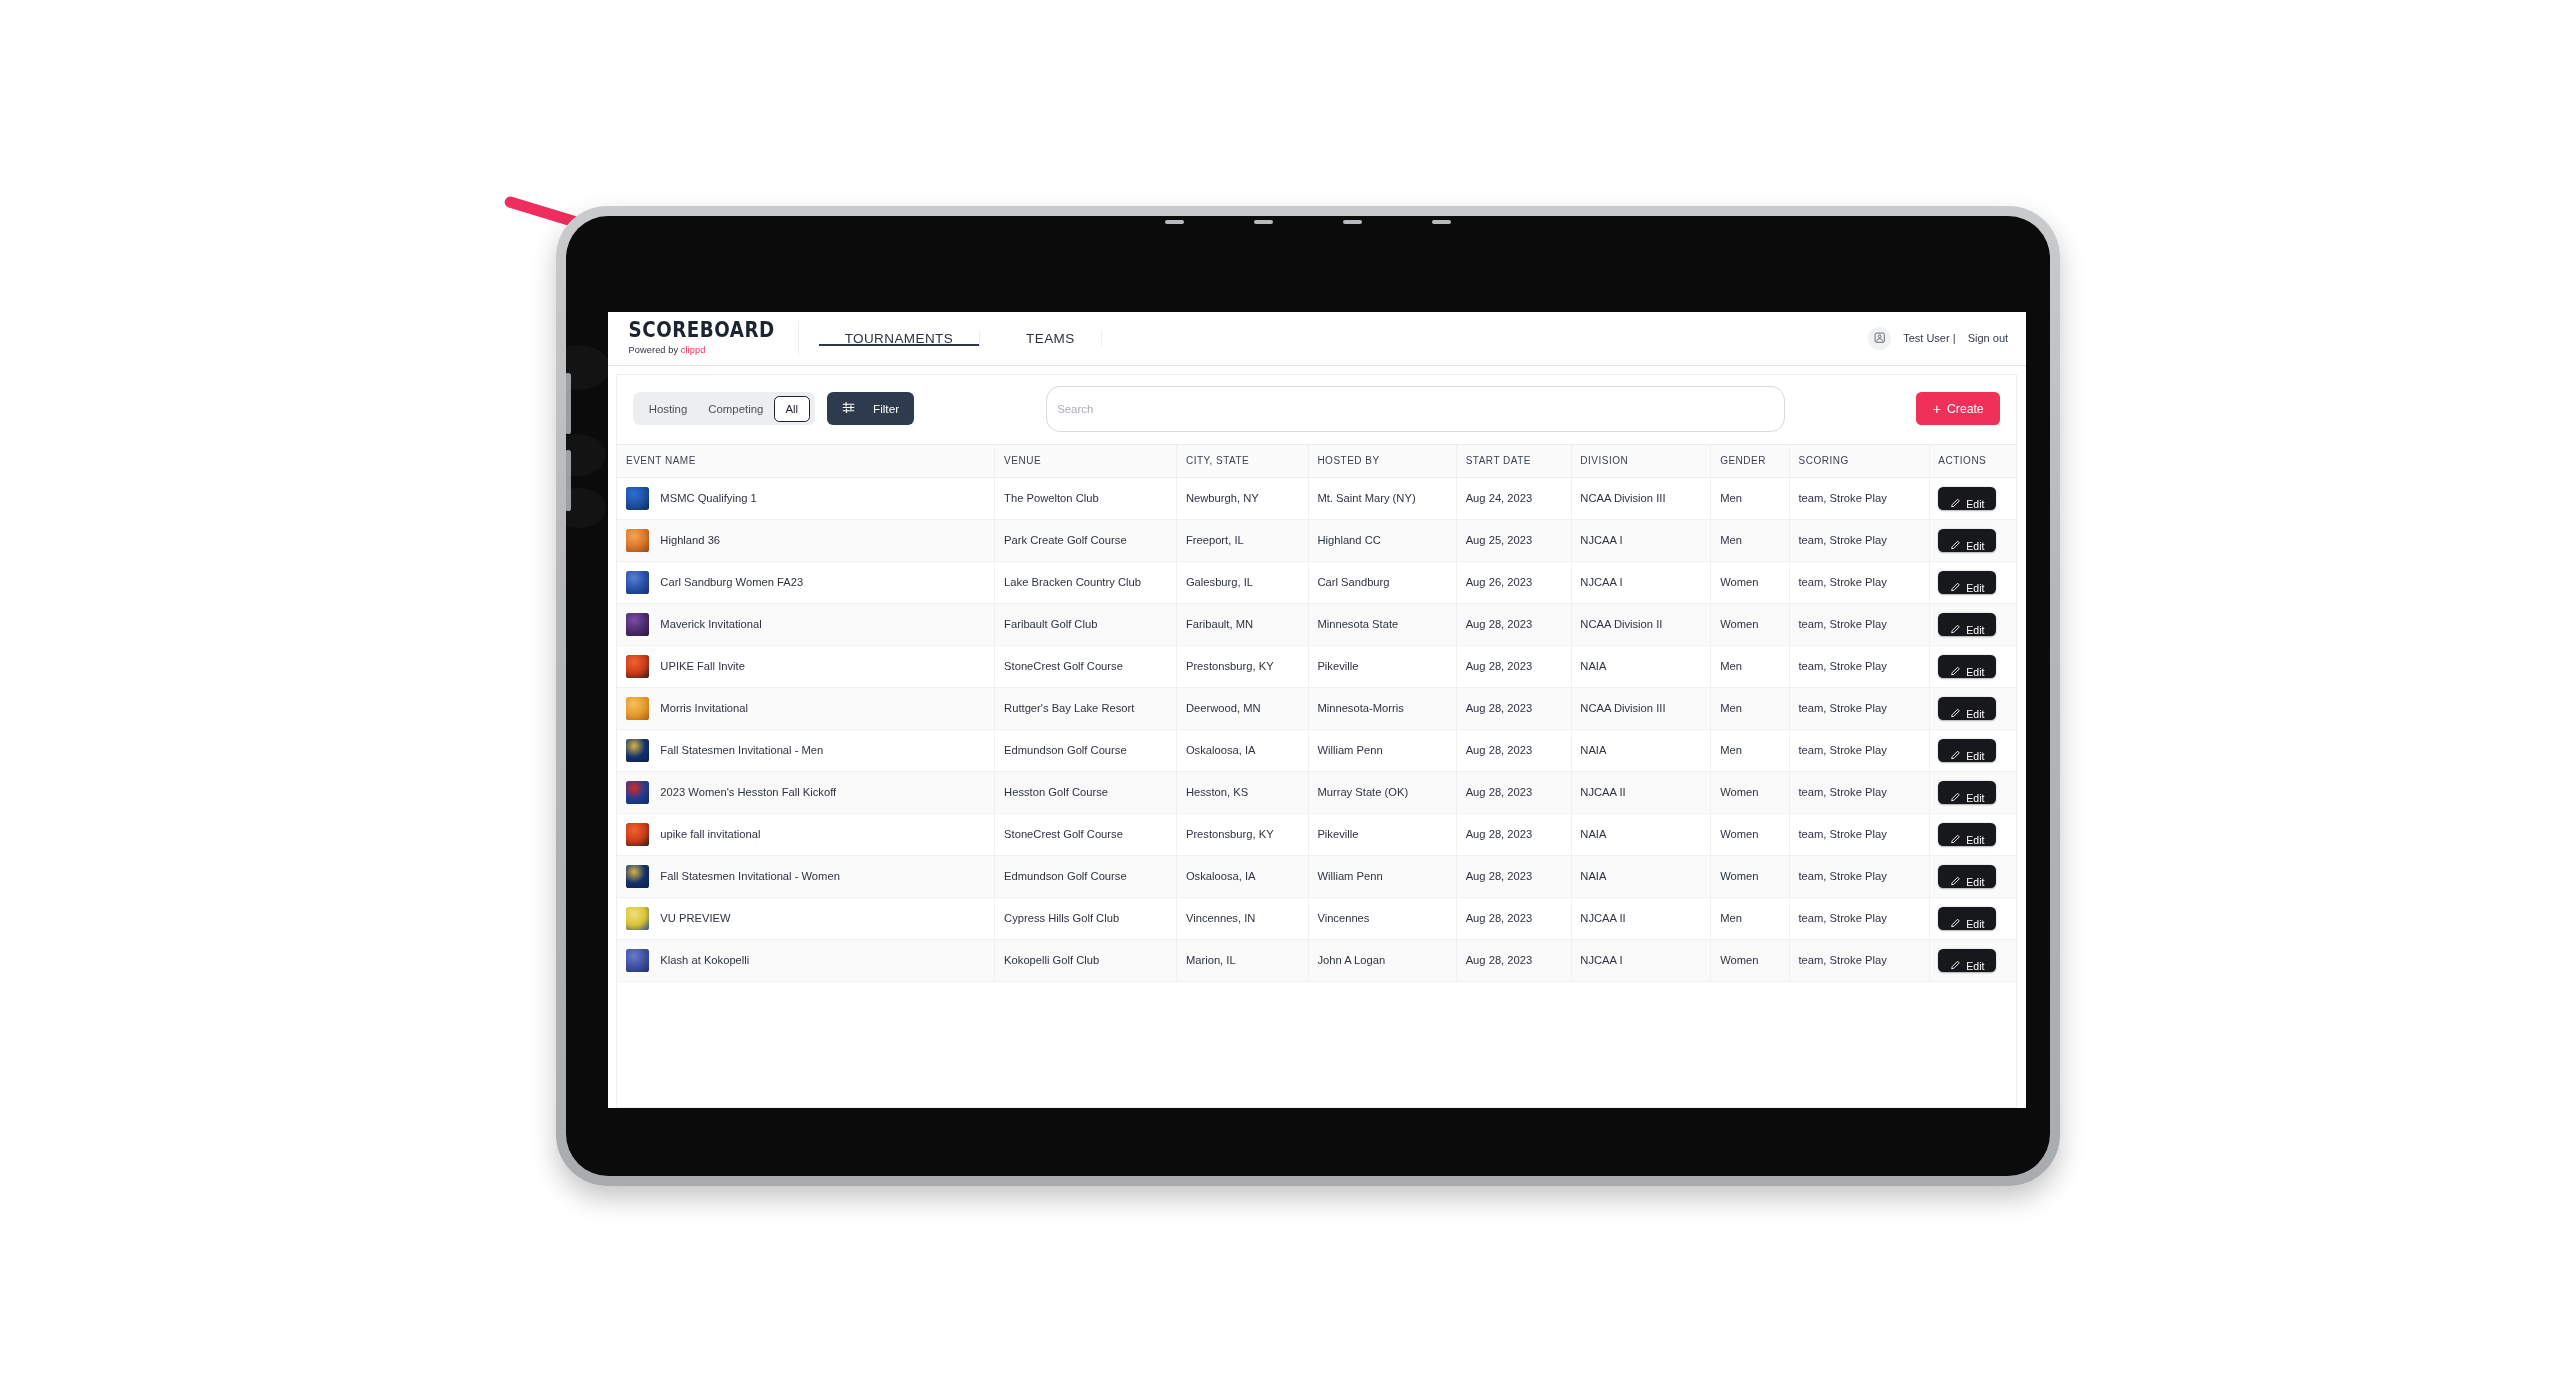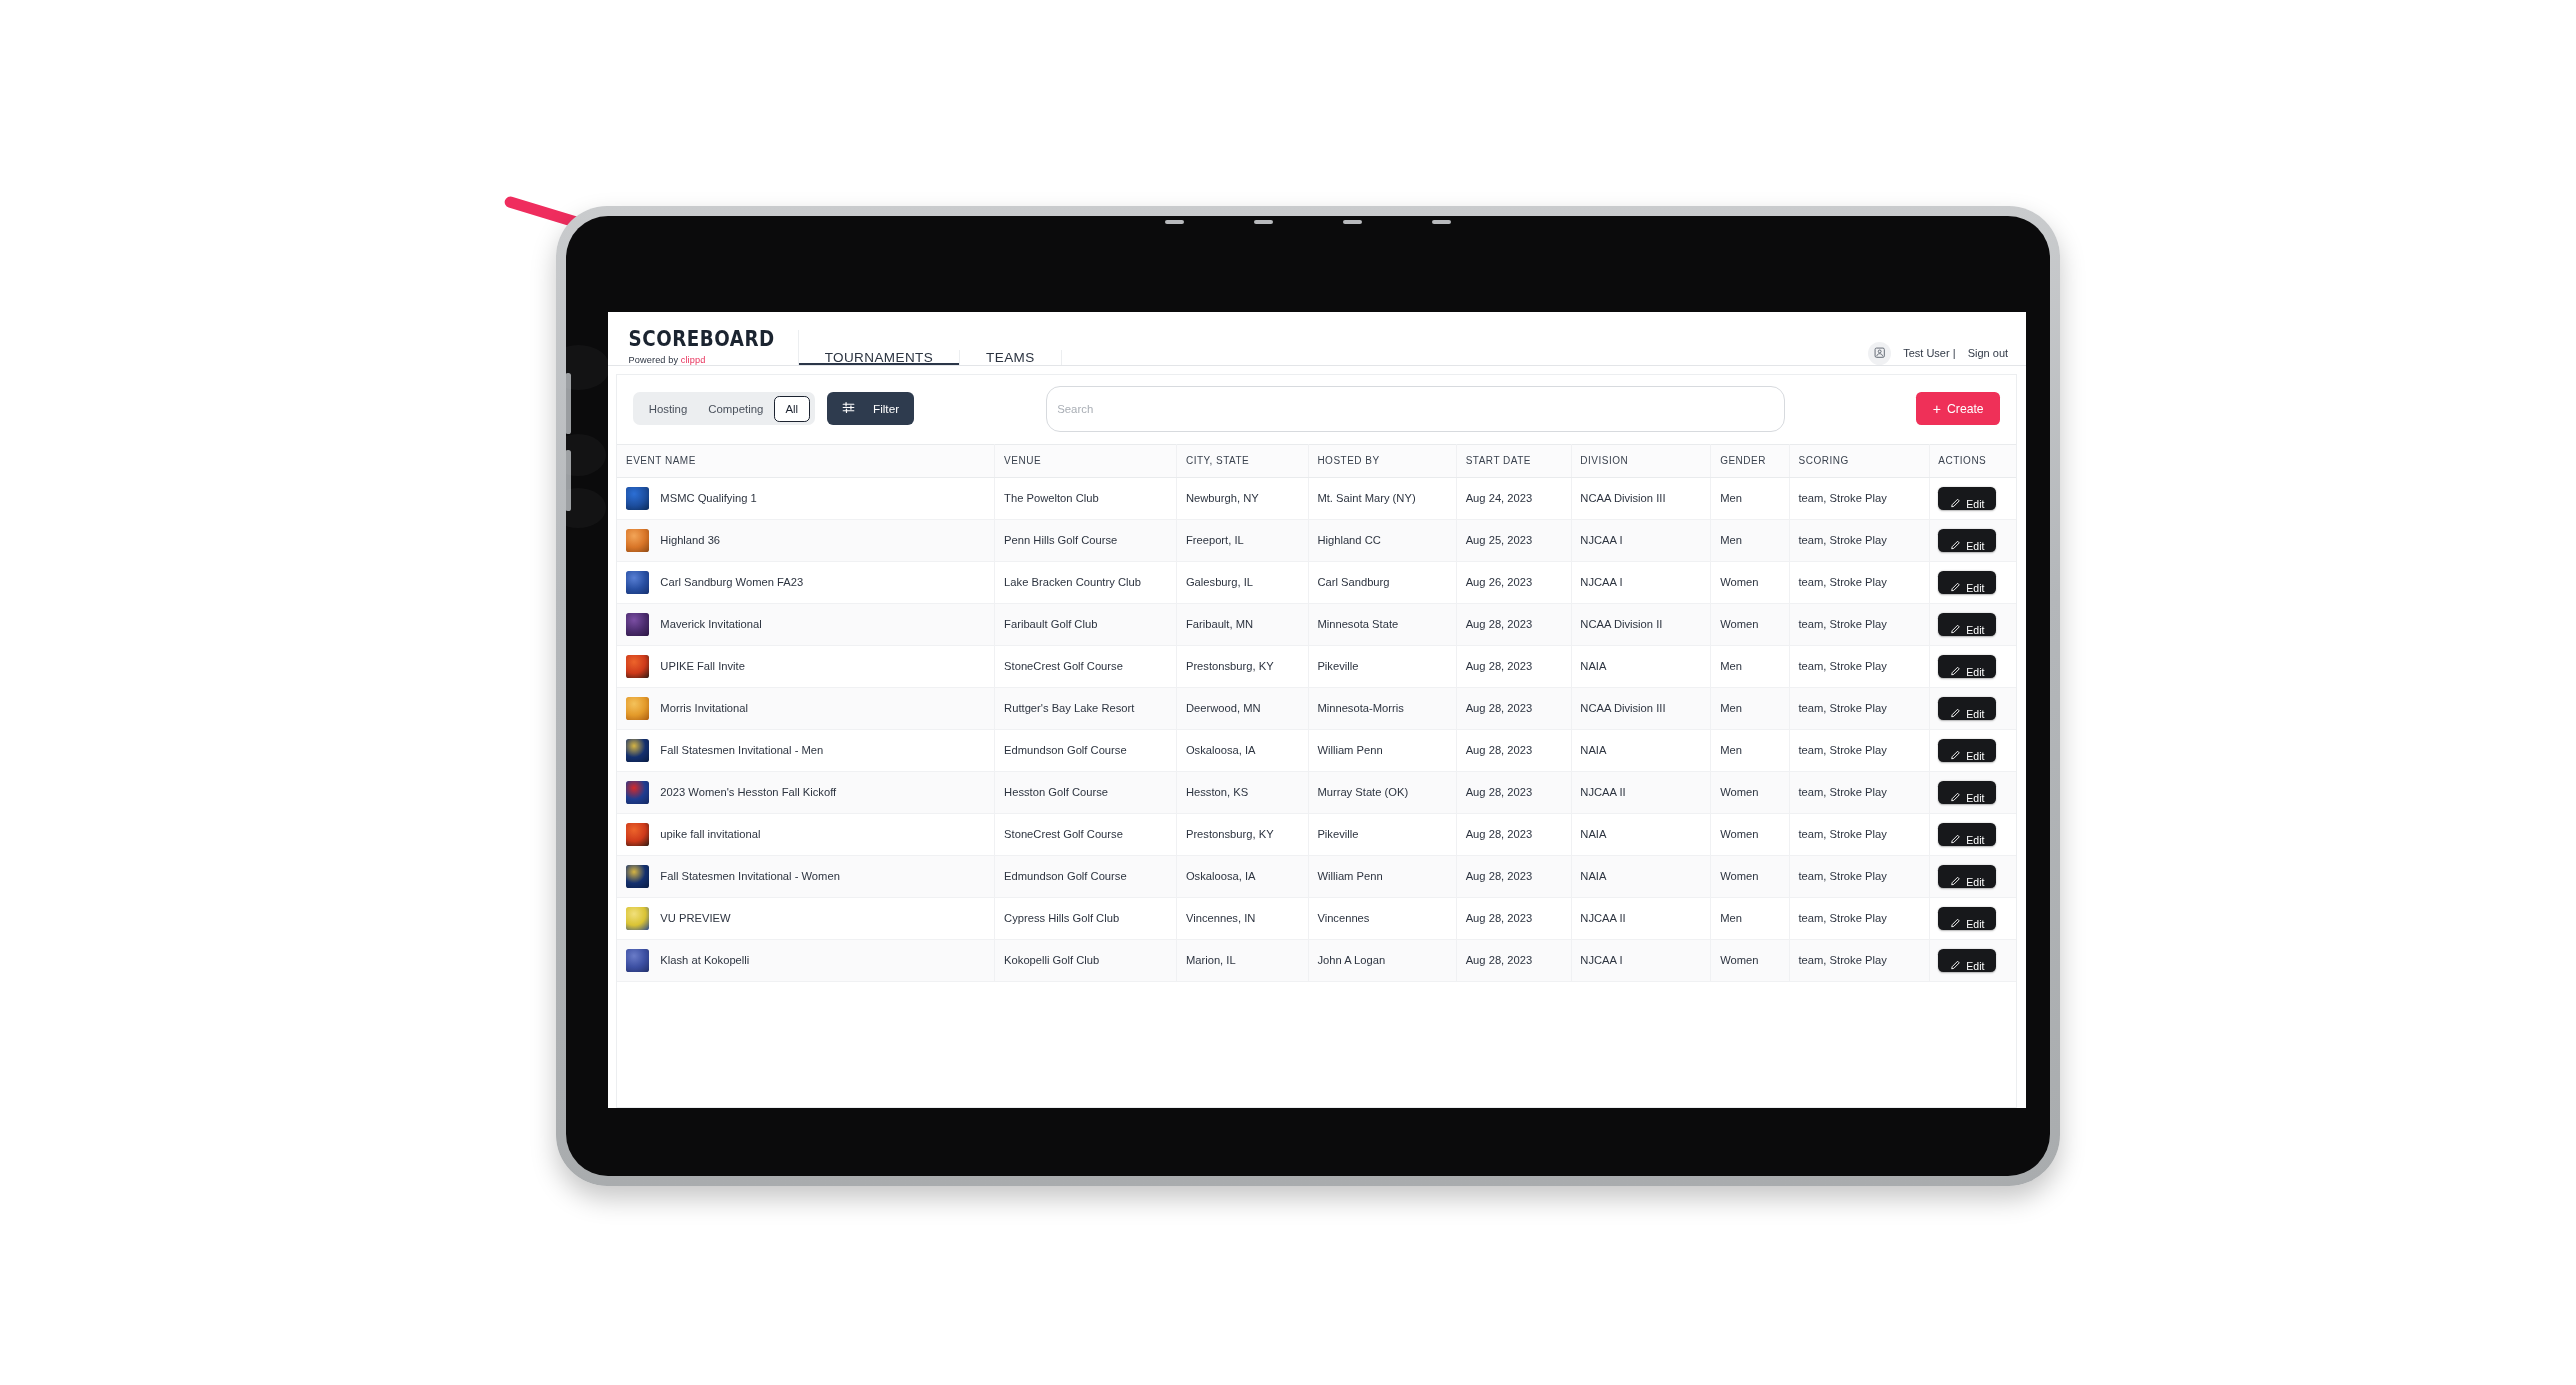--- a/index.html
+++ b/index.html
@@ -64,22 +64,23 @@
     background: #ffffff;
     overflow: hidden;
     display: flex; flex-direction: column;
   }
 
   
   .topnav {
     height: 54px; min-height: 54px;
     background: #ffffff;
     border-bottom: 0.9px solid #e3e5e8;
-    display: flex; align-items: flex-end;
+    display: flex; align-items: center;
     position: relative;
+    gap: 20px;
   }
   .brand {
     display: flex; flex-direction: column; justify-content: center;
     padding: 0 23px 0 21px;
     border-right: 0.9px solid #eceef0;
   }
   .brand-title {
     font-family: "DejaVu Sans", sans-serif;
     font-weight: 700; font-size: 18.3px; letter-spacing: 0.5px;
     color: #1b2430; line-height: 1;
@@ -380,21 +381,21 @@
                           <span>Edit</span>
                         </button></td>
                     </tr>
                     <tr>
                       <td>
                         <span class="evcell">
                           <span class="logo" style="background:radial-gradient(circle at 35% 30%, #f0a65c 0%, #d4762c 52%, #8c4a17 100%);"></span>
                           <span>Highland 36</span>
                         </span>
                       </td>
-                      <td>Penn Hills Golf Course</td>
+                      <td>Park Create Golf Course</td>
                       <td>Freeport, IL</td>
                       <td>Highland CC</td>
                       <td>Aug 25, 2023</td>
                       <td>NJCAA I</td>
                       <td>Men</td>
                       <td>team, Stroke Play</td>
                       <td><button class="edit-btn">
                           <span><svg width="10.5" height="10.5" viewBox="0 0 16 16" fill="none" stroke="#ffffff" stroke-width="1.4" stroke-linejoin="round">
                               <path d="M11.6 1.9l2.5 2.5-8.3 8.3-3.2.7.7-3.2z"></path>
                             </svg></span>

